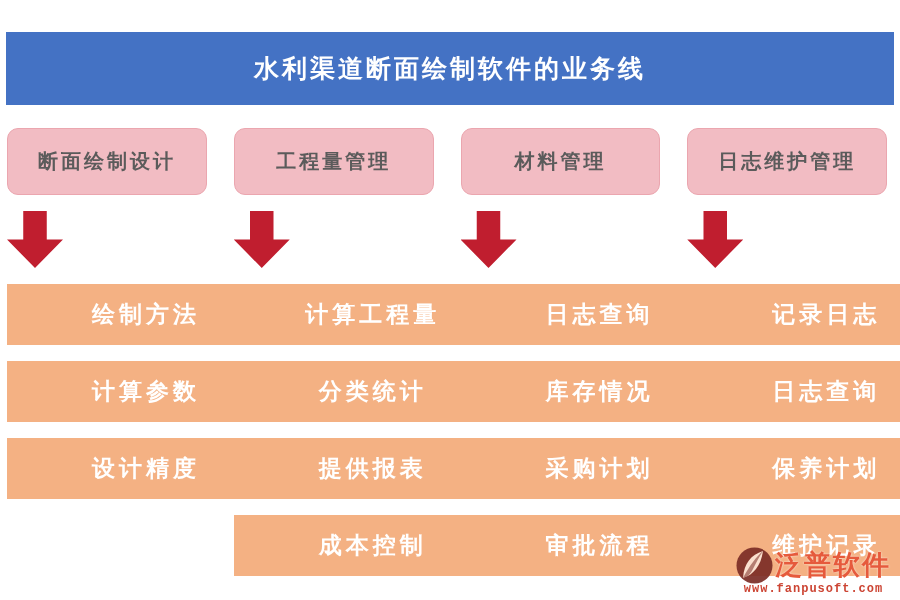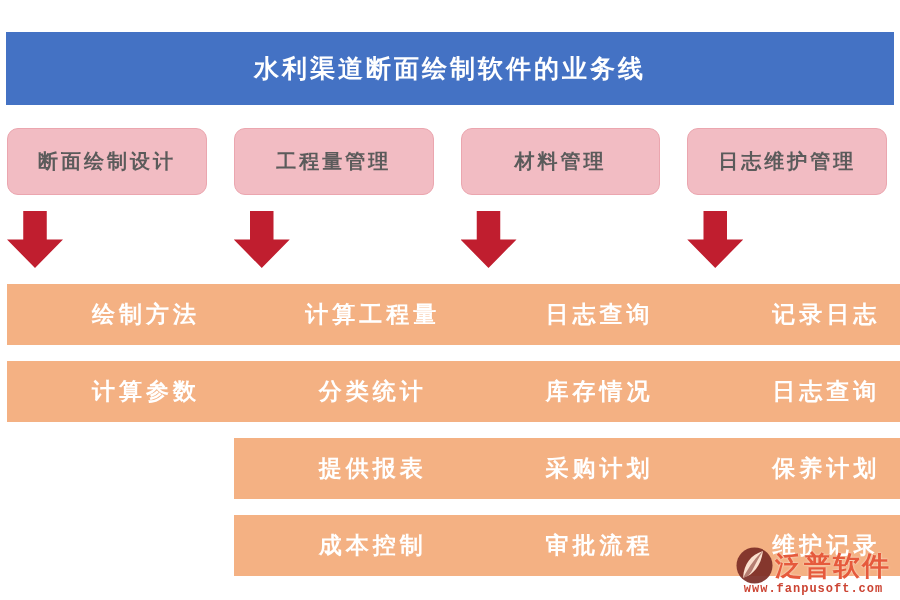--- a/index.html
+++ b/index.html
@@ -99,21 +99,20 @@
   .watermark {
     position: absolute;
     right: 9px;
     bottom: 4px;
     display: flex;
     flex-direction: column;
     align-items: center;
   }
   .watermark-row {
     display: flex;
-    align-items: center;
     gap: 2px;
   }
   .watermark-logo {
     width: 37px;
     height: 37px;
     flex: 0 0 auto;
   }
   .watermark-brand {
     color: #E65A3C;
     font-size: 27px;
@@ -147,20 +146,23 @@
     <div class="column">
       <div class="header-box">
         <span>断面绘制设计</span>
       </div>
       <div class="down-arrow"></div>
       <div class="item">
         <span>绘制方法</span>
       </div>
       <div class="item">
         <span>计算参数</span>
+      </div>
+      <div class="item">
+        <span>设计精度</span>
       </div>
     </div>
 
     <div class="column">
       <div class="header-box">
         <span>工程量管理</span>
       </div>
       <div class="down-arrow"></div>
       <div class="item">
         <span>计算工程量</span>

